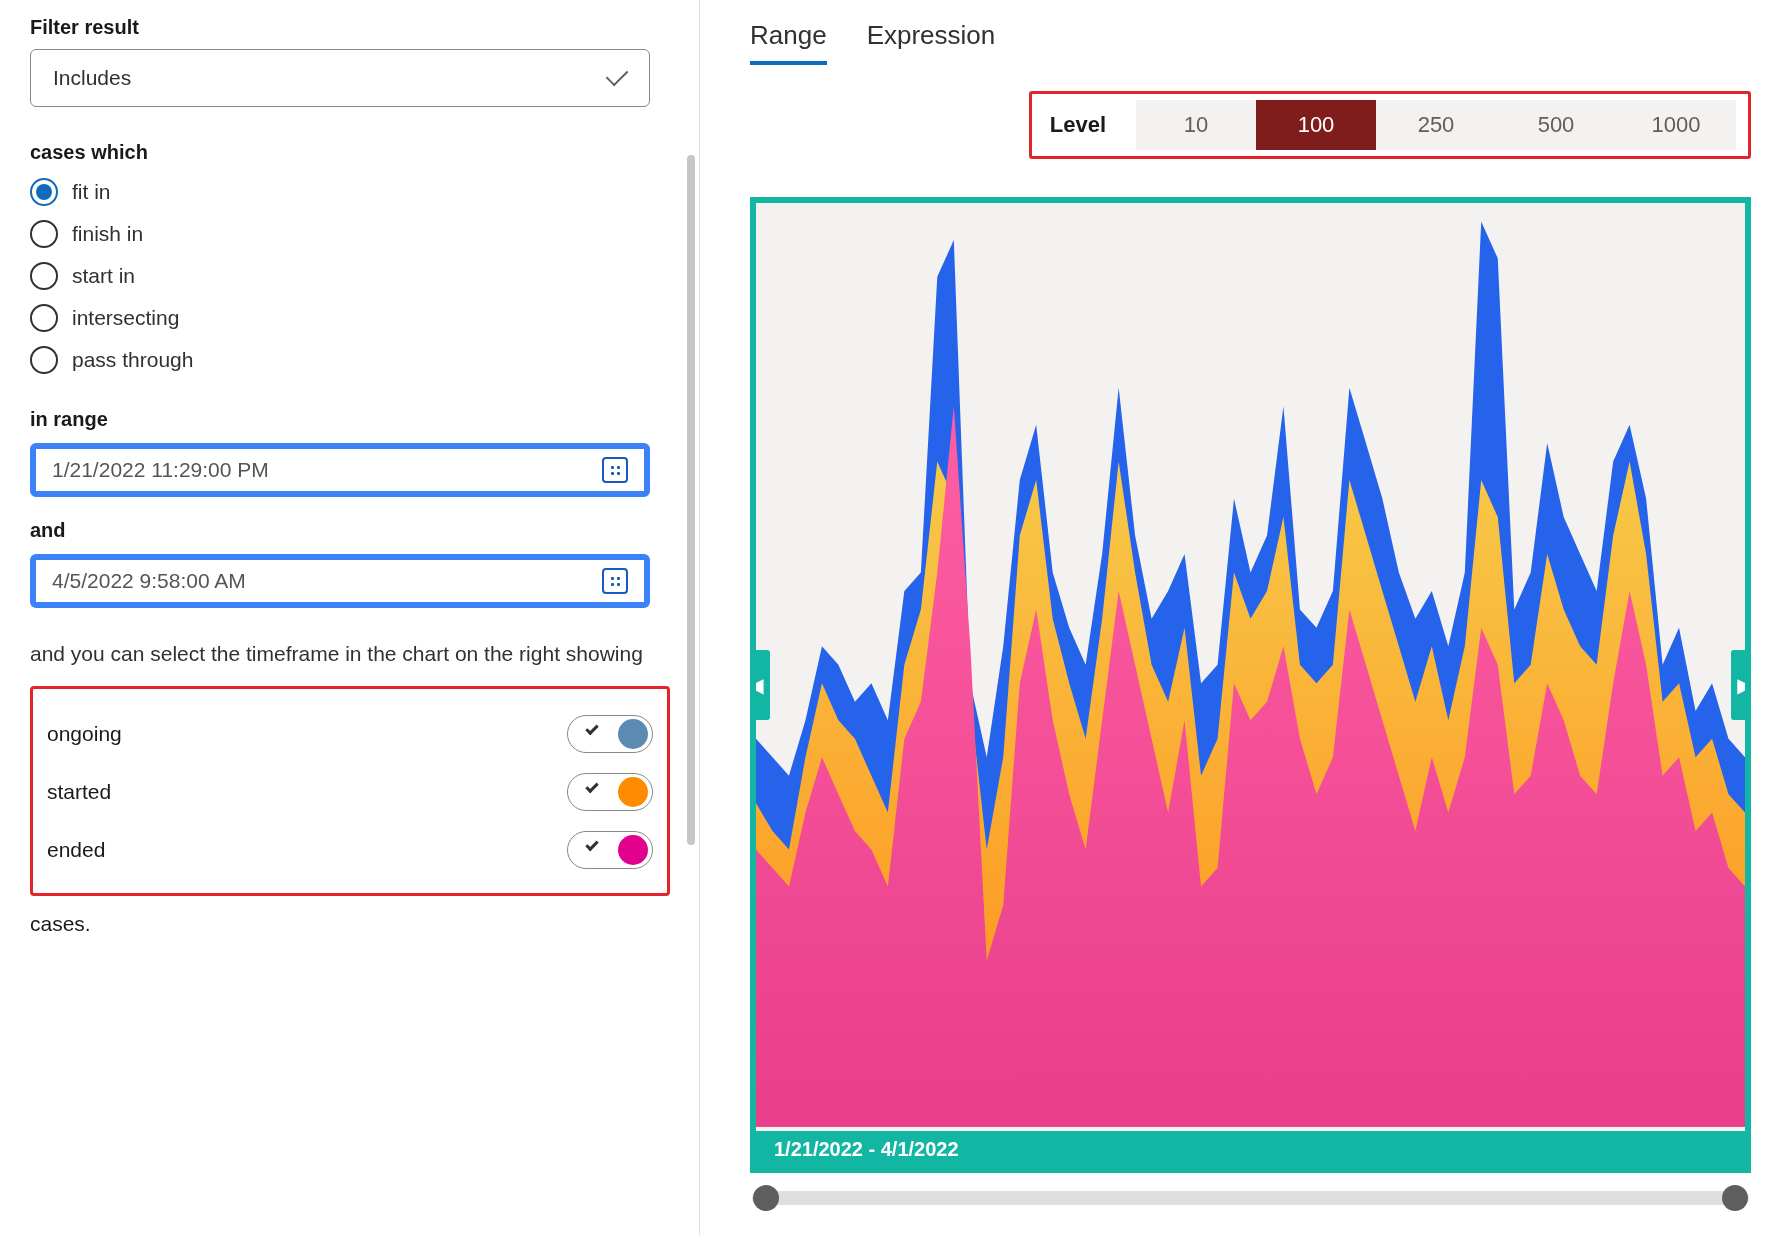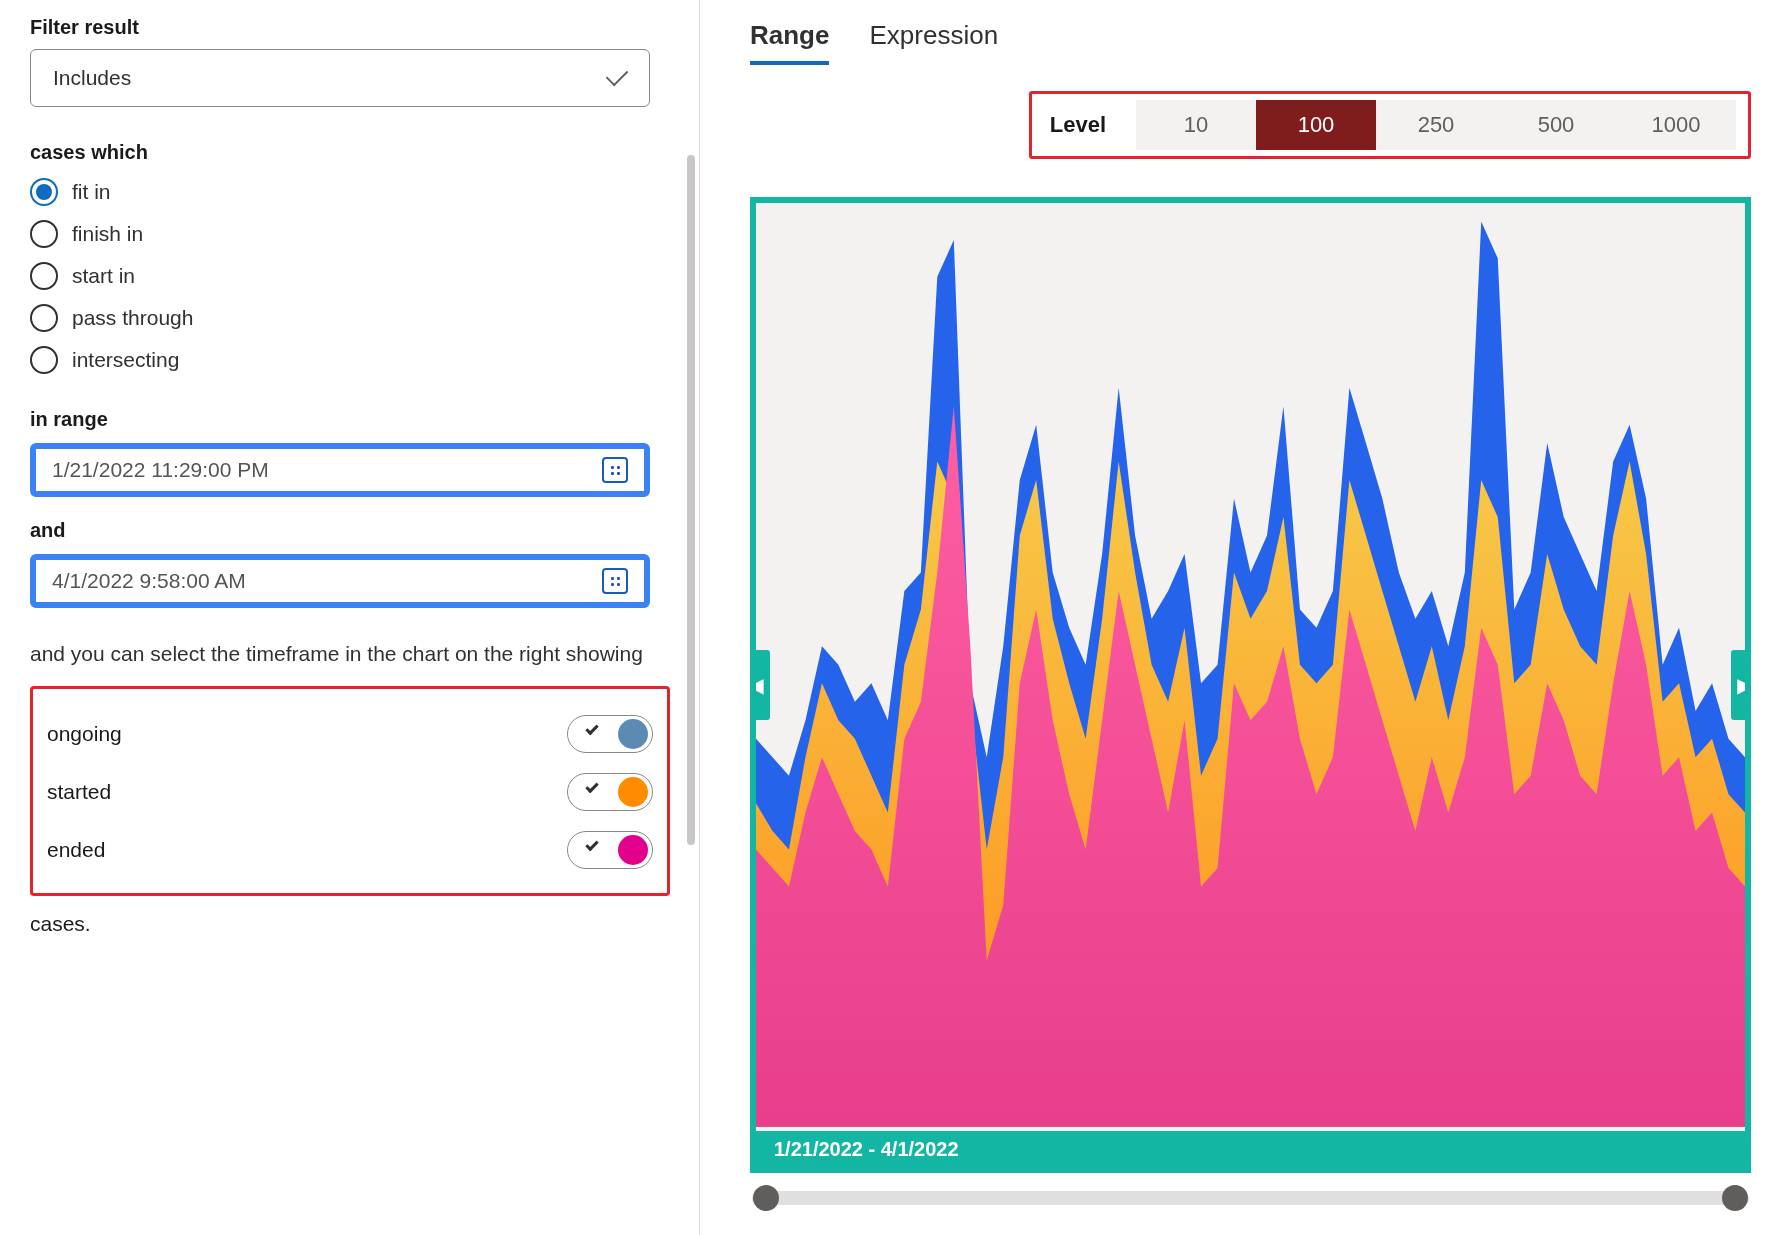--- a/index.html
+++ b/index.html
@@ -119,21 +119,21 @@
   
   .right{
     flex:1;
     padding:20px 30px 30px 50px;
     display:flex;flex-direction:column;
     position:relative;
     min-width:0;
   }
   .tabs{display:flex;gap:40px;font-size:26px;margin-bottom:26px;}
   .tab{padding-bottom:10px;cursor:pointer;color:#323130;}
-  .tab.active{font-weight:700;border-bottom:4px solid #0f6cbd;}
+  .tab.active{font-weight:400;border-bottom:4px solid #0f6cbd;}
   .level-frame{
     border:3px solid #e3242b;border-radius:3px;
     padding:6px 12px 6px 18px;display:flex;align-items:center;gap:22px;
     align-self:flex-end;margin-bottom:38px;
   }
   .level-label{font-size:22px;font-weight:700;margin-right:8px;}
   .seg-group{display:flex;}
   .seg{width:120px;height:50px;display:flex;align-items:center;justify-content:center;background:#f3f2f1;font-size:22px;color:#605e5c;cursor:pointer;}
   .seg.active{background:#7f1d1d;color:#fff;}
   
@@ -186,44 +186,44 @@
       <div class="radio-row">
         <div class="radio-outer"></div>
         <span class="radio-label">finish in</span>
       </div>
       <div class="radio-row">
         <div class="radio-outer"></div>
         <span class="radio-label">start in</span>
       </div>
       <div class="radio-row">
         <div class="radio-outer"></div>
+        <span class="radio-label">intersecting</span>
+      </div>
+      <div class="radio-row">
+        <div class="radio-outer"></div>
         <span class="radio-label">pass through</span>
-      </div>
-      <div class="radio-row">
-        <div class="radio-outer"></div>
-        <span class="radio-label">intersecting</span>
       </div>
     </div>
 
   <div class="field-label">in range</div>
   <div class="date-field">
     <span>1/21/2022 11:29:00 PM</span>
     <span class="cal-icon">
       <span class="cal-dots">
           <span></span>
           <span></span>
           <span></span>
           <span></span>
         </span>
     </span>
   </div>
 
   <div class="and-label">and</div>
   <div class="date-field">
-    <span>4/1/2022 9:58:00 AM</span>
+    <span>4/5/2022 9:58:00 AM</span>
     <span class="cal-icon">
       <span class="cal-dots">
           <span></span>
           <span></span>
           <span></span>
           <span></span>
         </span>
     </span>
   </div>
 

